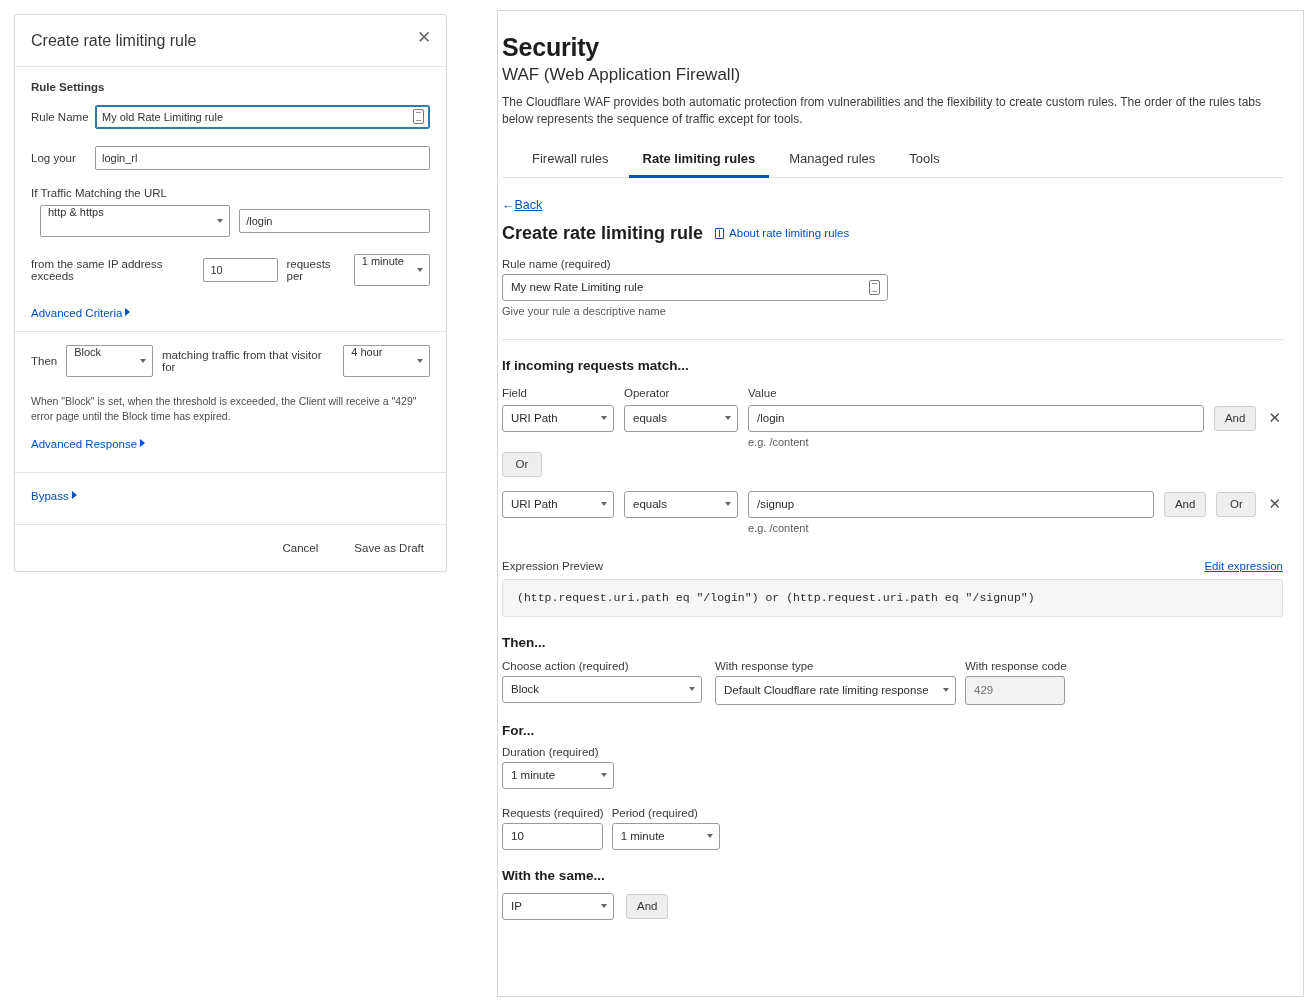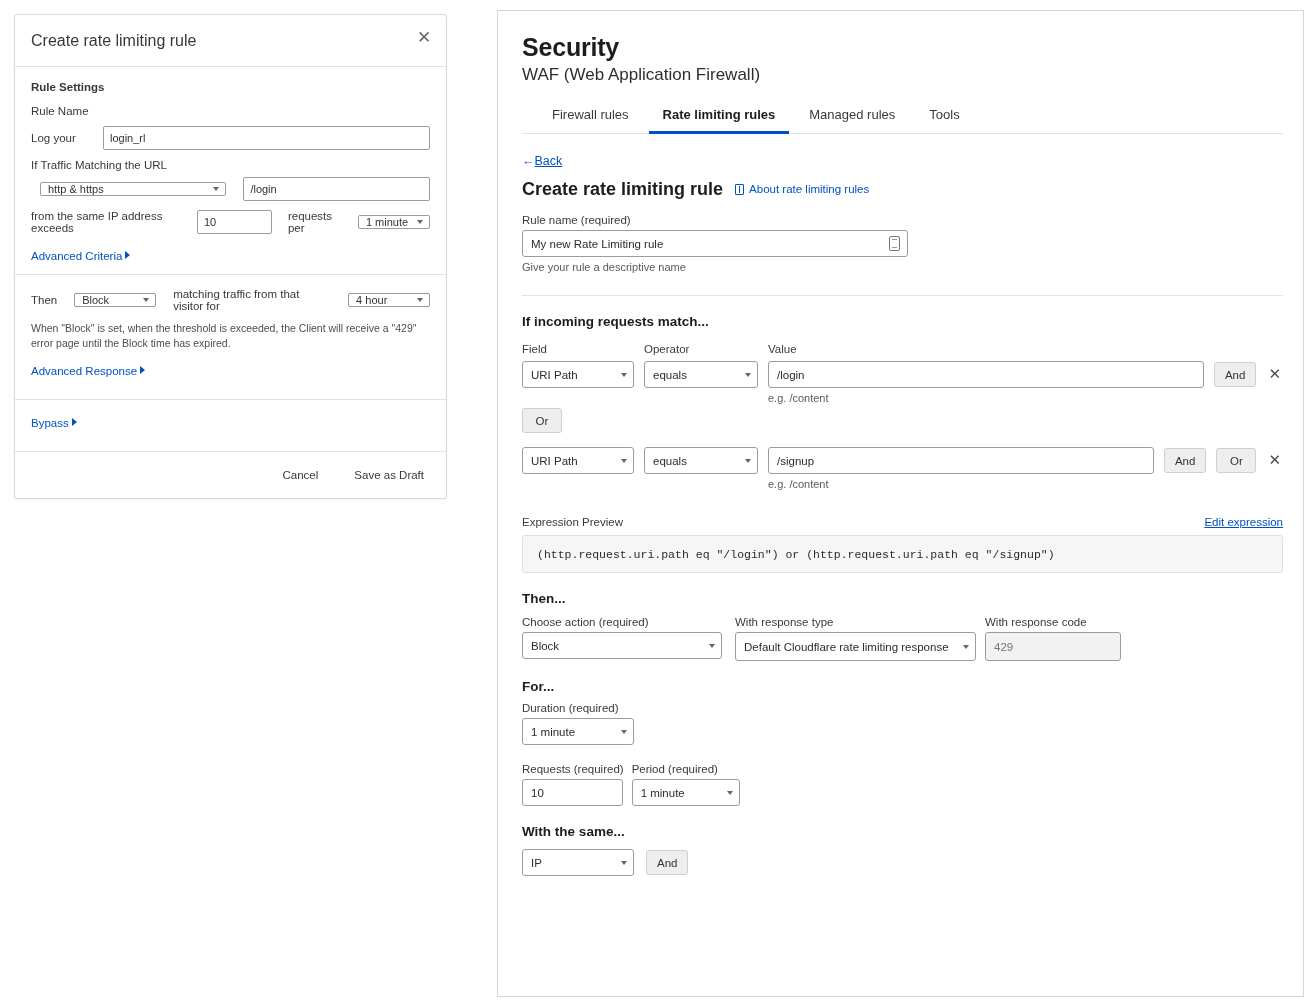--- a/index.html
+++ b/index.html
@@ -35,21 +35,21 @@
     position: absolute; right: 12px; top: 13px;
     width: 20px; height: 20px;
     font-size: 17px; line-height: 18px; text-align: center;
     color: #6b6b6b; cursor: pointer;
     background: none; border: none; padding: 0;
     font-family: "Liberation Sans", sans-serif;
   }
   .legacy-body { padding: 14px 16px 6px 16px; }
   .legacy-section-title { font-size: 11.5px; font-weight: bold; color: #36393a; margin-bottom: 12px; }
 
-  .lrow { display: flex; align-items: center; margin-bottom: 9px; gap: 8px; }
+  .lrow { display: flex; align-items: center; margin-bottom: 17px; }
   .llabel { font-size: 11.5px; color: #36393a; }
   .lhint { font-size: 11.5px; color: #36393a; margin: 7px 0 6px 0; }
 
   .linput {
     height: 24px;
     border: 1px solid #9b9b9b;
     border-radius: 2px;
     background: #fff;
     font-size: 11px;
     color: #313131;
@@ -63,21 +63,21 @@
     position: absolute; right: 6px; top: 4px;
     width: 11px; height: 15px;
     border: 1px solid #777; border-radius: 2px;
   }
   .pw-icon:after {
     content:""; position:absolute; left:2px; top:2px; right:2px; bottom:2px;
     border-top:1px solid #999; border-bottom:1px solid #999;
   }
 
   .lselect {
-    height: 14px;
+    height: 32px;
     border: 1px solid #9b9b9b;
     border-radius: 2px;
     background: #fff;
     font-size: 11px;
     color: #313131;
     padding: 0 20px 0 7px;
     display: inline-flex; align-items: flex-start;
     position: relative;
     cursor: pointer;
   }
@@ -114,21 +114,21 @@
   }
   .footer-btn { font-size: 11.5px; color: #36393a; cursor: pointer; background: none; border: none; font-family: "Liberation Sans", sans-serif; }
 
   
   .waf-panel {
     position: absolute;
     left: 497px; top: 10px;
     width: 807px; height: 987px;
     border: 1px solid #d6d6d6;
     background: #fff;
-    padding: 22px 20px 0 24px;
+    padding: 22px 20px 0 4px;
     overflow: hidden;
   }
   .waf-h1 { font-size: 25px; font-weight: bold; color: #1d1d1d; letter-spacing: -.2px; }
   .waf-h2 { font-size: 17px; color: #2f2f2f; margin-top: 3px; }
   .waf-desc { font-size: 12px; color: #3c3c3c; line-height: 1.45; margin-top: 9px; max-width: 770px; }
 
   .tabs { display: flex; margin-top: 14px; border-bottom: 1px solid #e2e2e2; padding-left: 16px; gap: 6px; }
   .tab {
     font-size: 13px; color: #3a3a3a;
     padding: 7px 14px 9px 14px;
@@ -230,20 +230,24 @@
     <div class="legacy-header">
       <div class="legacy-title">Create rate limiting rule</div>
       <button class="legacy-close">✕</button>
     </div>
 
     <div class="legacy-body">
       <div class="legacy-section-title">Rule Settings</div>
 
       <div class="lrow">
         <div class="llabel" style="width:64px">Rule Name</div>
+        <div class="input-wrap" style="flex:1">
+          <input class="linput focused" style="width: 100%;" value="My old Rate Limiting rule">
+          <span class="pw-icon"></span>
+        </div>
       </div>
 
       <div class="lrow">
         <div class="llabel" style="width:64px">Log your</div>
         <input class="linput" style="flex: 1 1 0%;" value="login_rl">
       </div>
 
       <div class="lhint">If Traffic Matching the URL</div>
 
       <div class="lrow">
@@ -299,20 +303,21 @@
     <div class="legacy-footer">
       <button class="footer-btn">Cancel</button>
       <button class="footer-btn">Save as Draft</button>
     </div>
   </div>
 
   <div class="waf-panel">
 
     <div class="waf-h1">Security</div>
     <div class="waf-h2">WAF (Web Application Firewall)</div>
+    <div class="waf-desc">The Cloudflare WAF provides both automatic protection from vulnerabilities and the flexibility to create custom rules. The order of the rules tabs below represents the sequence of traffic except for tools.</div>
 
     <div class="tabs">
       <div class="tab">Firewall rules</div>
       <div class="tab active">Rate limiting rules</div>
       <div class="tab">Managed rules</div>
       <div class="tab">Tools</div>
     </div>
 
     <div class="back-link">←<u>Back</u></div>
 
@@ -416,21 +421,21 @@
         </div>
         <div style="width:250px">
           <div class="field-label">With response type</div>
           <div class="wselect" style="width:241px; height:29px;">
             <span>Default Cloudflare rate limiting response</span>
             <span class="caret"></span>
           </div>
         </div>
         <div>
           <div class="field-label">With response code</div>
-          <input class="winput disabled" style="width: 136px; height: 29px;" disabled="" placeholder="429">
+          <input class="winput disabled" style="width: 100px; height: 29px;" disabled="" placeholder="429">
         </div>
       </div>
     </div>
 
     
     <div class="mt18">
       <div class="block-title">For...</div>
       <div class="field-label" style="margin-top:8px">Duration (required)</div>
       <div class="wselect" style="width:112px">
         <span>1 minute</span>

